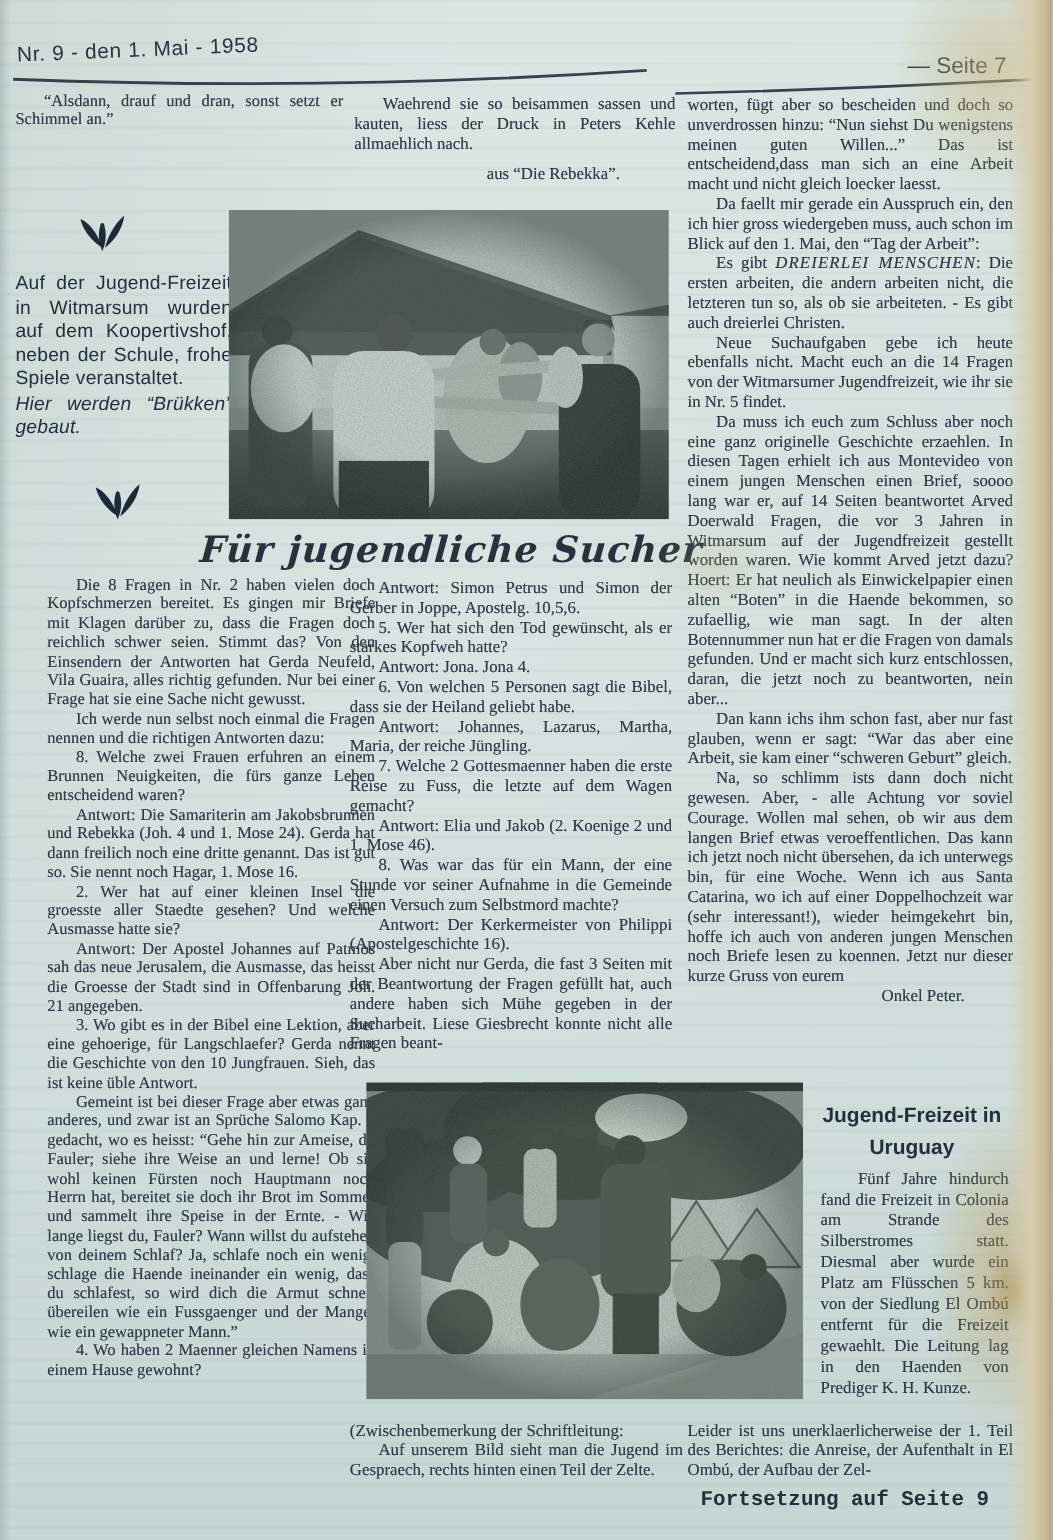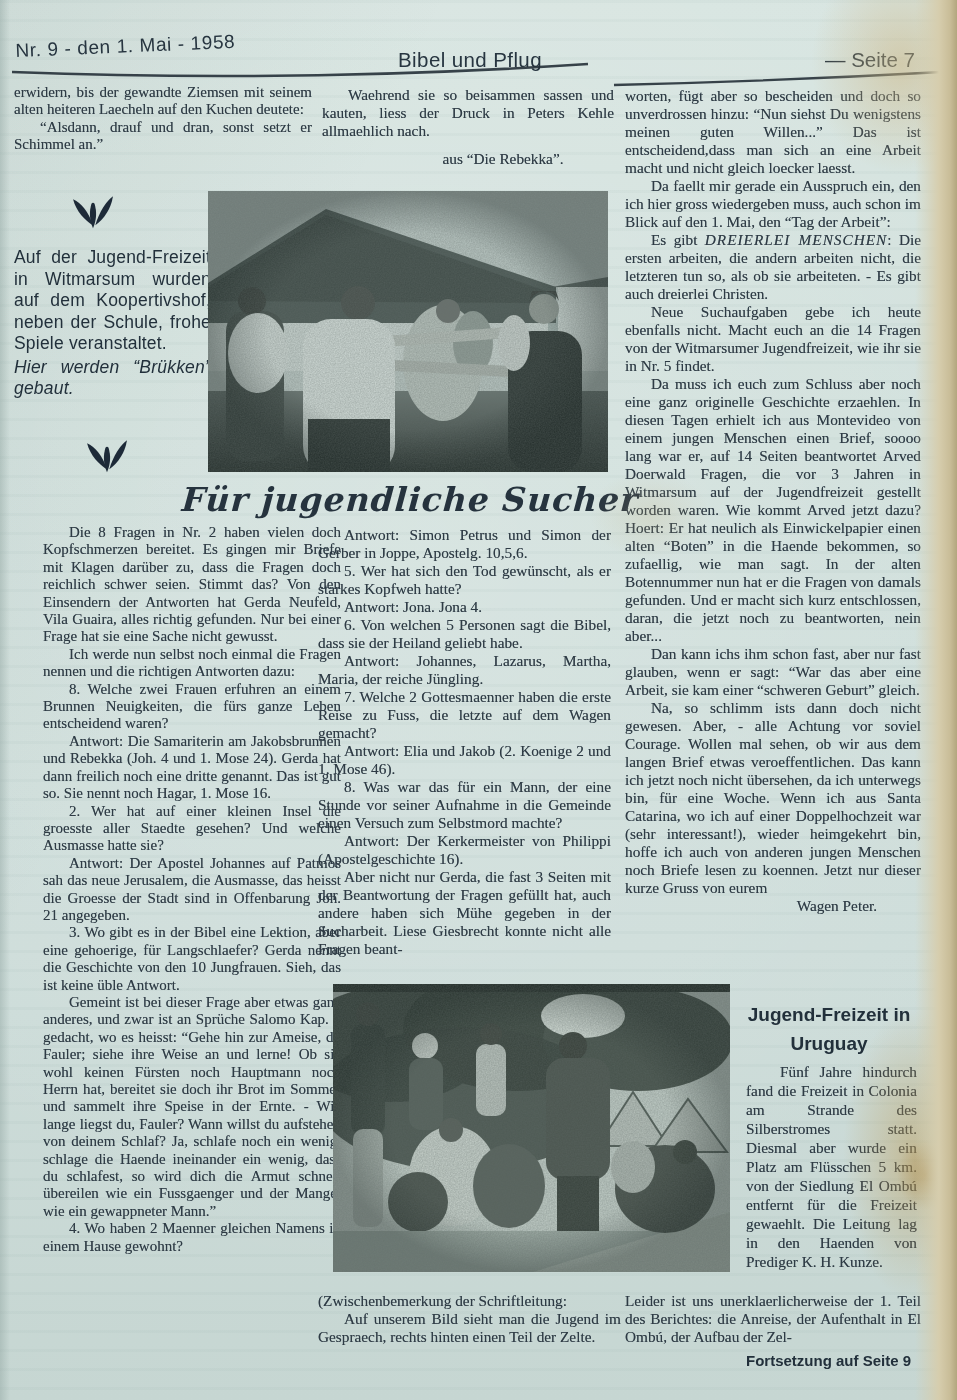--- a/index.html
+++ b/index.html
@@ -44,43 +44,41 @@
 
   .caption{font-family:"Liberation Sans", sans-serif;font-size:17.5px;line-height:21.5px;
     color:#22303b;text-align:justify;margin:0;letter-spacing:.2px;}
   .caption + .caption{margin-top:2px;font-style:italic;}
 
   .script-head{font-family:"DejaVu Serif", serif;font-style:italic;font-weight:600;
     font-size:33px;letter-spacing:1px;color:#26333e;transform:skewX(-4deg);white-space:nowrap;}
 
   .bold-head{font-family:"Liberation Sans", sans-serif;font-weight:bold;font-size:19px;
     line-height:29px;text-align:center;color:#22303b;}
-  .continuation{font-family:Liberation Sans, sans-serif;font-weight:bold;font-size:15px;
-    text-align:right;padding-right:10px;margin-top:6px;color:#22303b;}
+  .continuation{font-family:Liberation Mono, monospace;font-weight:bold;font-size:19px;
+    text-align:center;padding-right:10px;margin-top:6px;color:#22303b;}
   .source-line{text-align:center;padding-left:70px;margin-top:10px !important;}
   .signature{text-align:right;padding-right:44px;}
   figure{margin:0;}
   figure svg{display:block;}
 </style>
 </head>
 <body>
 
 <div class="page">
   <div class="ghost"></div>
 
   <div class="abs hdr hdr-issue" style="left:16px;top:40px;">Nr. 9 - den 1. Mai - 1958</div>
-  <div class="abs hdr hdr-title" style="left:340px;top:48px;width:260px;">Bibel und Pflug</div>
   <div class="abs hdr hdr-page" style="left:800px;top:48px;width:115px;">— Seite 7</div>
   <svg class="abs" style="left:0;top:56px;" width="957" height="36">
     <path d="M12 16 Q300 27 588 8" fill="none" stroke="#253039" stroke-width="2.6" opacity="0.9"></path>
     <path d="M614 29 Q780 25 942 16" fill="none" stroke="#253039" stroke-width="2.4" opacity="0.9"></path>
   </svg>
 
   <div class="abs tight" style="left:14px;top:84px;width:298px;">
-    <p class="para">erwidern, bis der gewandte Ziemsen mit seinem alten heiteren Laecheln auf den Kuchen deutete:</p>
     <p class="para ind">“Alsdann, drauf und dran, sonst setzt er Schimmel an.”</p>
   </div>
 
   <svg class="abs" style="left:70px;top:194px;" width="46" height="38" viewBox="0 0 60 48">
     <g fill="#1d2a38">
       <path d="M4 6 C14 10 24 22 30 40 C20 34 8 22 4 6 Z"></path>
       <path d="M56 2 C48 8 38 22 33 40 C44 32 54 18 56 2 Z"></path>
       <path d="M28 12 C25 22 25 32 30 44 C35 32 35 22 32 12 C31 10 29 10 28 12 Z"></path>
     </g>
   </svg>
@@ -227,21 +225,21 @@
   <div class="abs" style="left:625px;top:87px;width:296px;">
     <p class="para">worten, fügt aber so bescheiden und doch so unverdrossen hinzu: “Nun siehst Du wenigstens meinen guten Willen...” Das ist entscheidend,dass man sich an eine Arbeit macht und nicht gleich loecker laesst.</p>
     <p class="para ind">Da faellt mir gerade ein Ausspruch ein, den ich hier gross wiedergeben muss, auch schon im Blick auf den 1. Mai, den “Tag der Arbeit”:</p>
     <p class="para ind">
       <span>Es gibt </span><span class="em-caps">DREIERLEI MENSCHEN</span><span>: Die ersten arbeiten, die andern arbeiten nicht, die letzteren tun so, als ob sie arbeiteten. - Es gibt auch dreierlei Christen.</span>
     </p>
     <p class="para ind">Neue Suchaufgaben gebe ich heute ebenfalls nicht. Macht euch an die 14 Fragen von der Witmarsumer Jugendfreizeit, wie ihr sie in Nr. 5 findet.</p>
     <p class="para ind">Da muss ich euch zum Schluss aber noch eine ganz originelle Geschichte erzaehlen. In diesen Tagen erhielt ich aus Montevideo von einem jungen Menschen einen Brief, soooo lang war er, auf 14 Seiten beantwortet Arved Doerwald Fragen, die vor 3 Jahren in Witmarsum auf der Jugendfreizeit gestellt worden waren. Wie kommt Arved jetzt dazu? Hoert: Er hat neulich als Einwickelpapier einen alten “Boten” in die Haende bekommen, so zufaellig, wie man sagt. In der alten Botennummer nun hat er die Fragen von damals gefunden. Und er macht sich kurz entschlossen, daran, die jetzt noch zu beantworten, nein aber...</p>
     <p class="para ind">Dan kann ichs ihm schon fast, aber nur fast glauben, wenn er sagt: “War das aber eine Arbeit, sie kam einer “schweren Geburt” gleich.</p>
     <p class="para ind">Na, so schlimm ists dann doch nicht gewesen. Aber, - alle Achtung vor soviel Courage. Wollen mal sehen, ob wir aus dem langen Brief etwas veroeffentlichen. Das kann ich jetzt noch nicht übersehen, da ich unterwegs bin, für eine Woche. Wenn ich aus Santa Catarina, wo ich auf einer Doppelhochzeit war (sehr interessant!), wieder heimgekehrt bin, hoffe ich auch von anderen jungen Menschen noch Briefe lesen zu koennen. Jetzt nur dieser kurze Gruss von eurem</p>
-    <p class="para signature">Wagen Peter.</p>
+    <p class="para signature">Onkel Peter.</p>
   </div>
 
   <div class="abs bold-head" style="left:738px;top:1000px;width:182px;">Jugend-Freizeit in Uruguay</div>
   <div class="abs" style="left:746px;top:1062px;width:171px;">
     <p class="para" style="text-indent:34px;line-height:19px;">Fünf Jahre hindurch fand die Freizeit in Colonia am Strande des Silberstromes statt. Diesmal aber wurde ein Platz am Flüsschen 5 km. von der Siedlung El Ombú entfernt für die Freizeit gewaehlt. Die Leitung lag in den Haenden von Prediger K. H. Kunze.</p>
   </div>
 
   <div class="abs" style="left:625px;top:1292px;width:296px;">
     <p class="para">Leider ist uns unerklaerlicherweise der 1. Teil des Berichtes: die Anreise, der Aufenthalt in El Ombú, der Aufbau der Zel-</p>
     <p class="continuation">Fortsetzung auf Seite 9</p>

